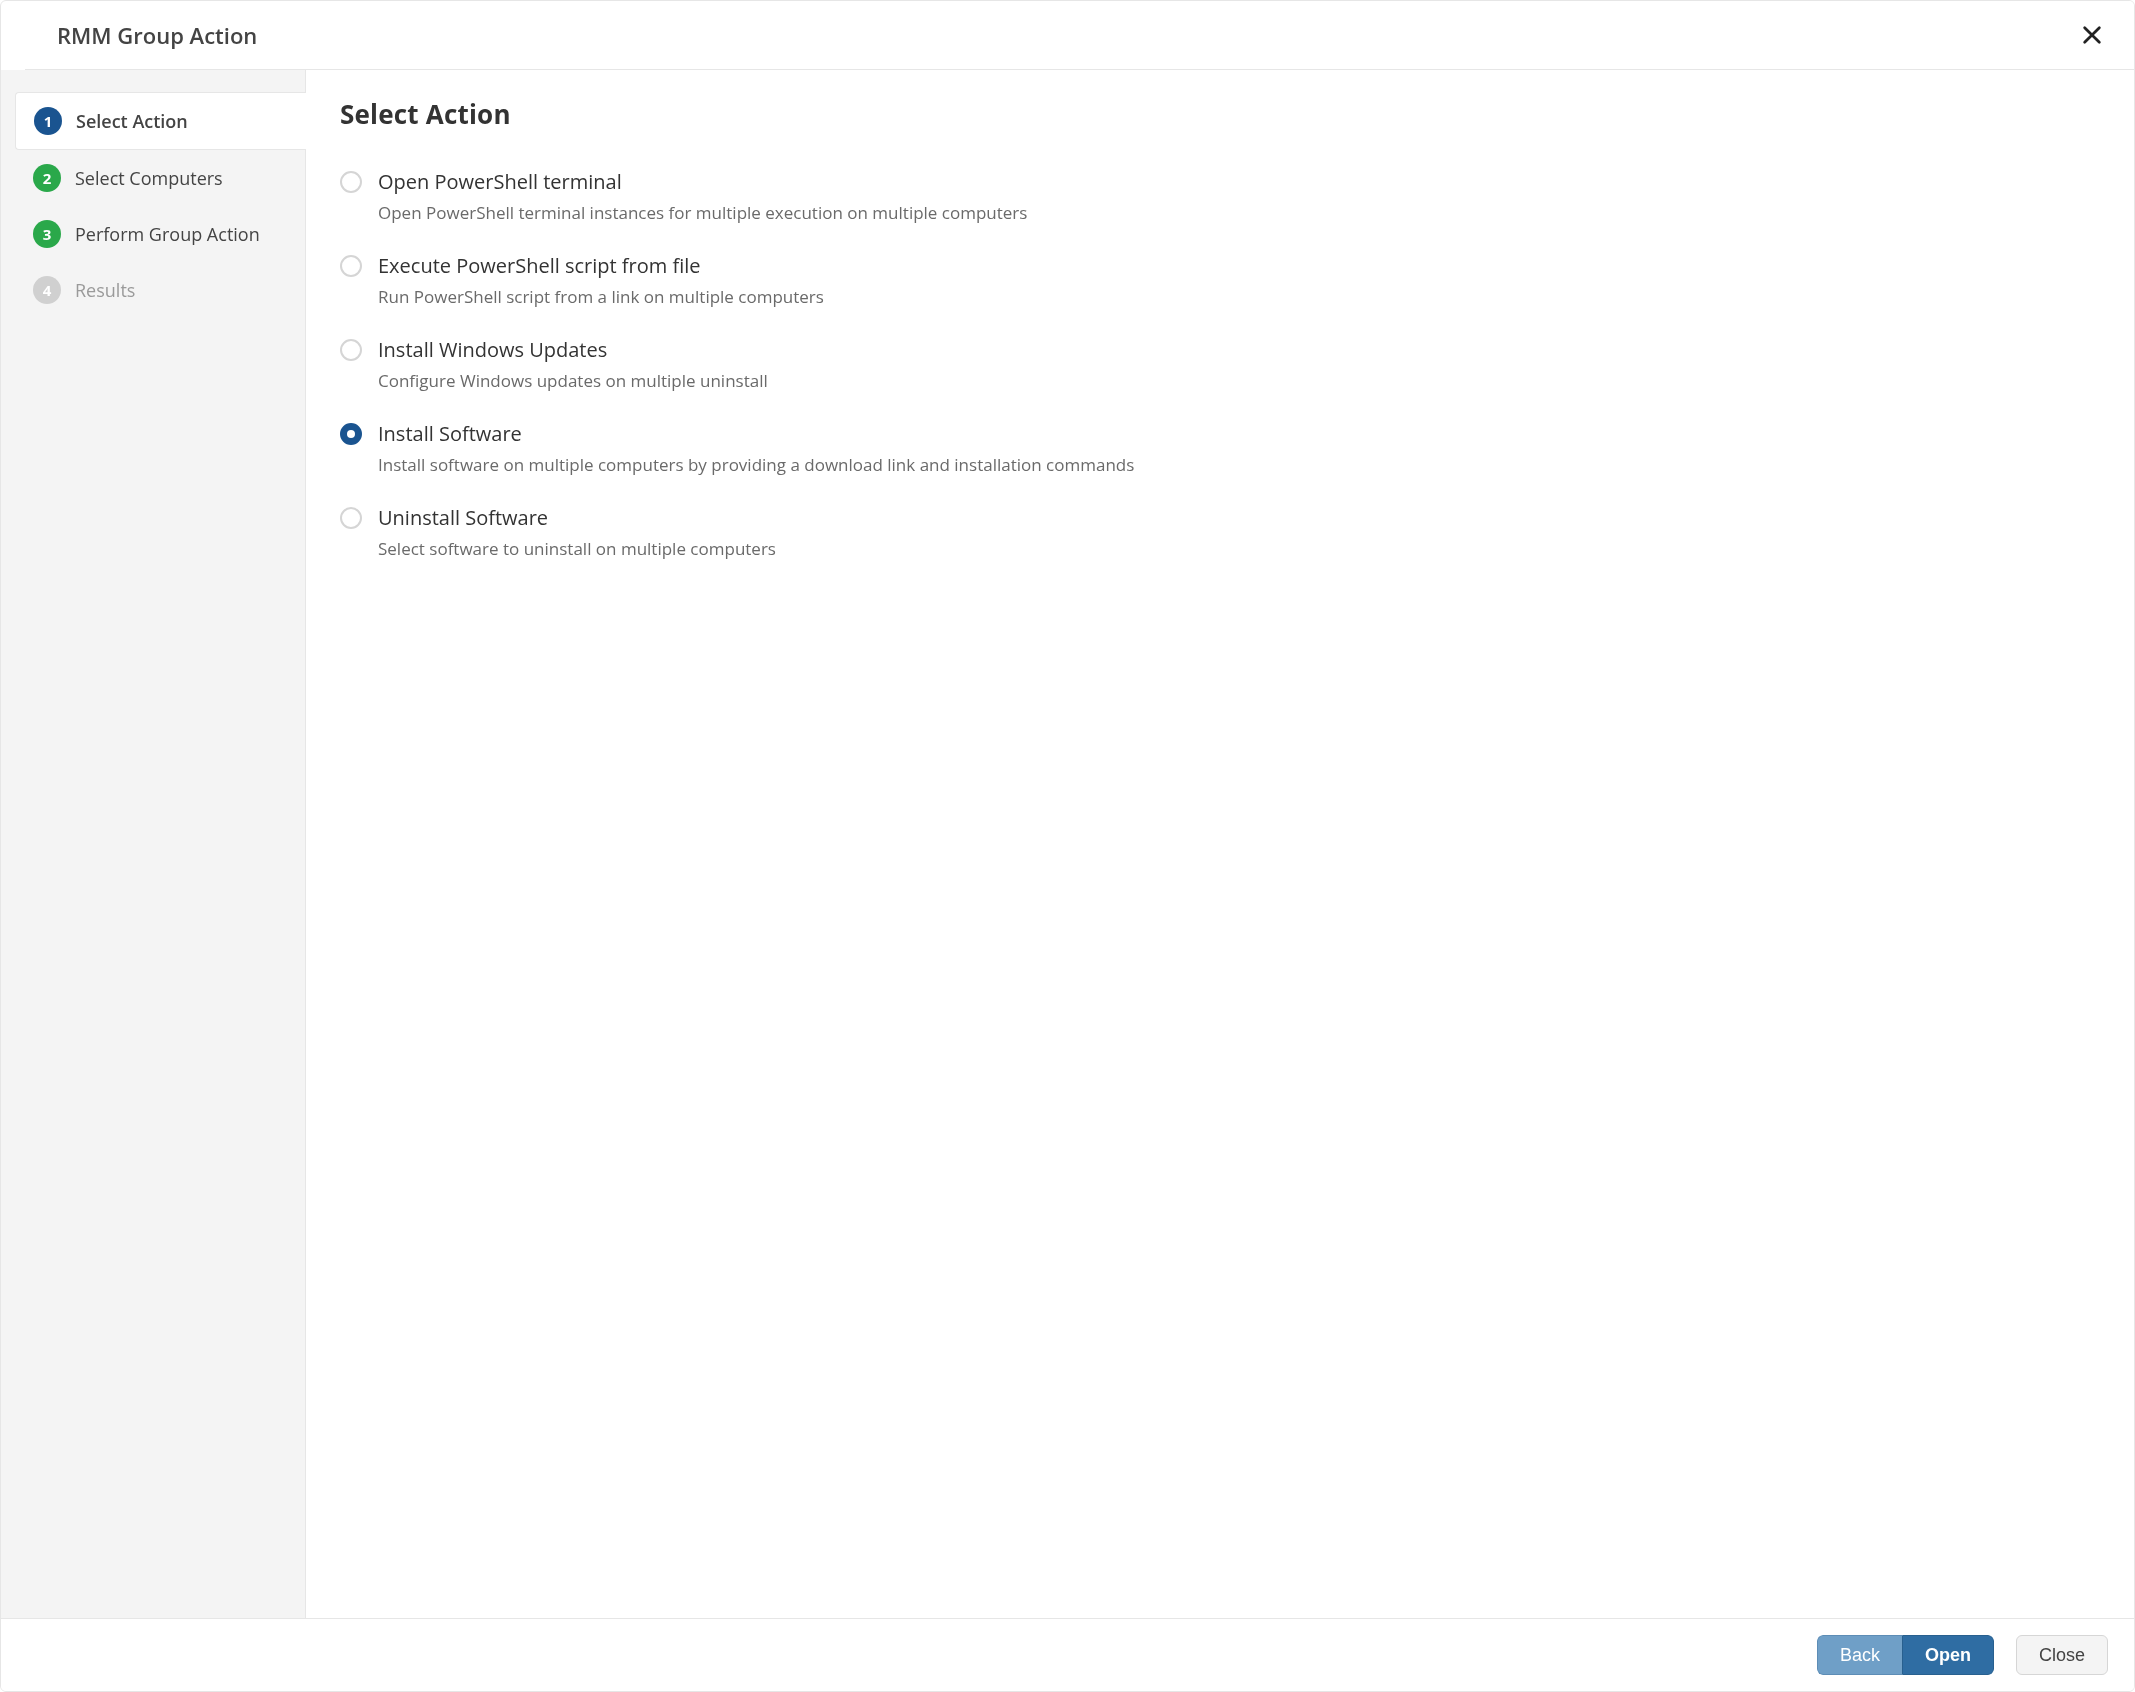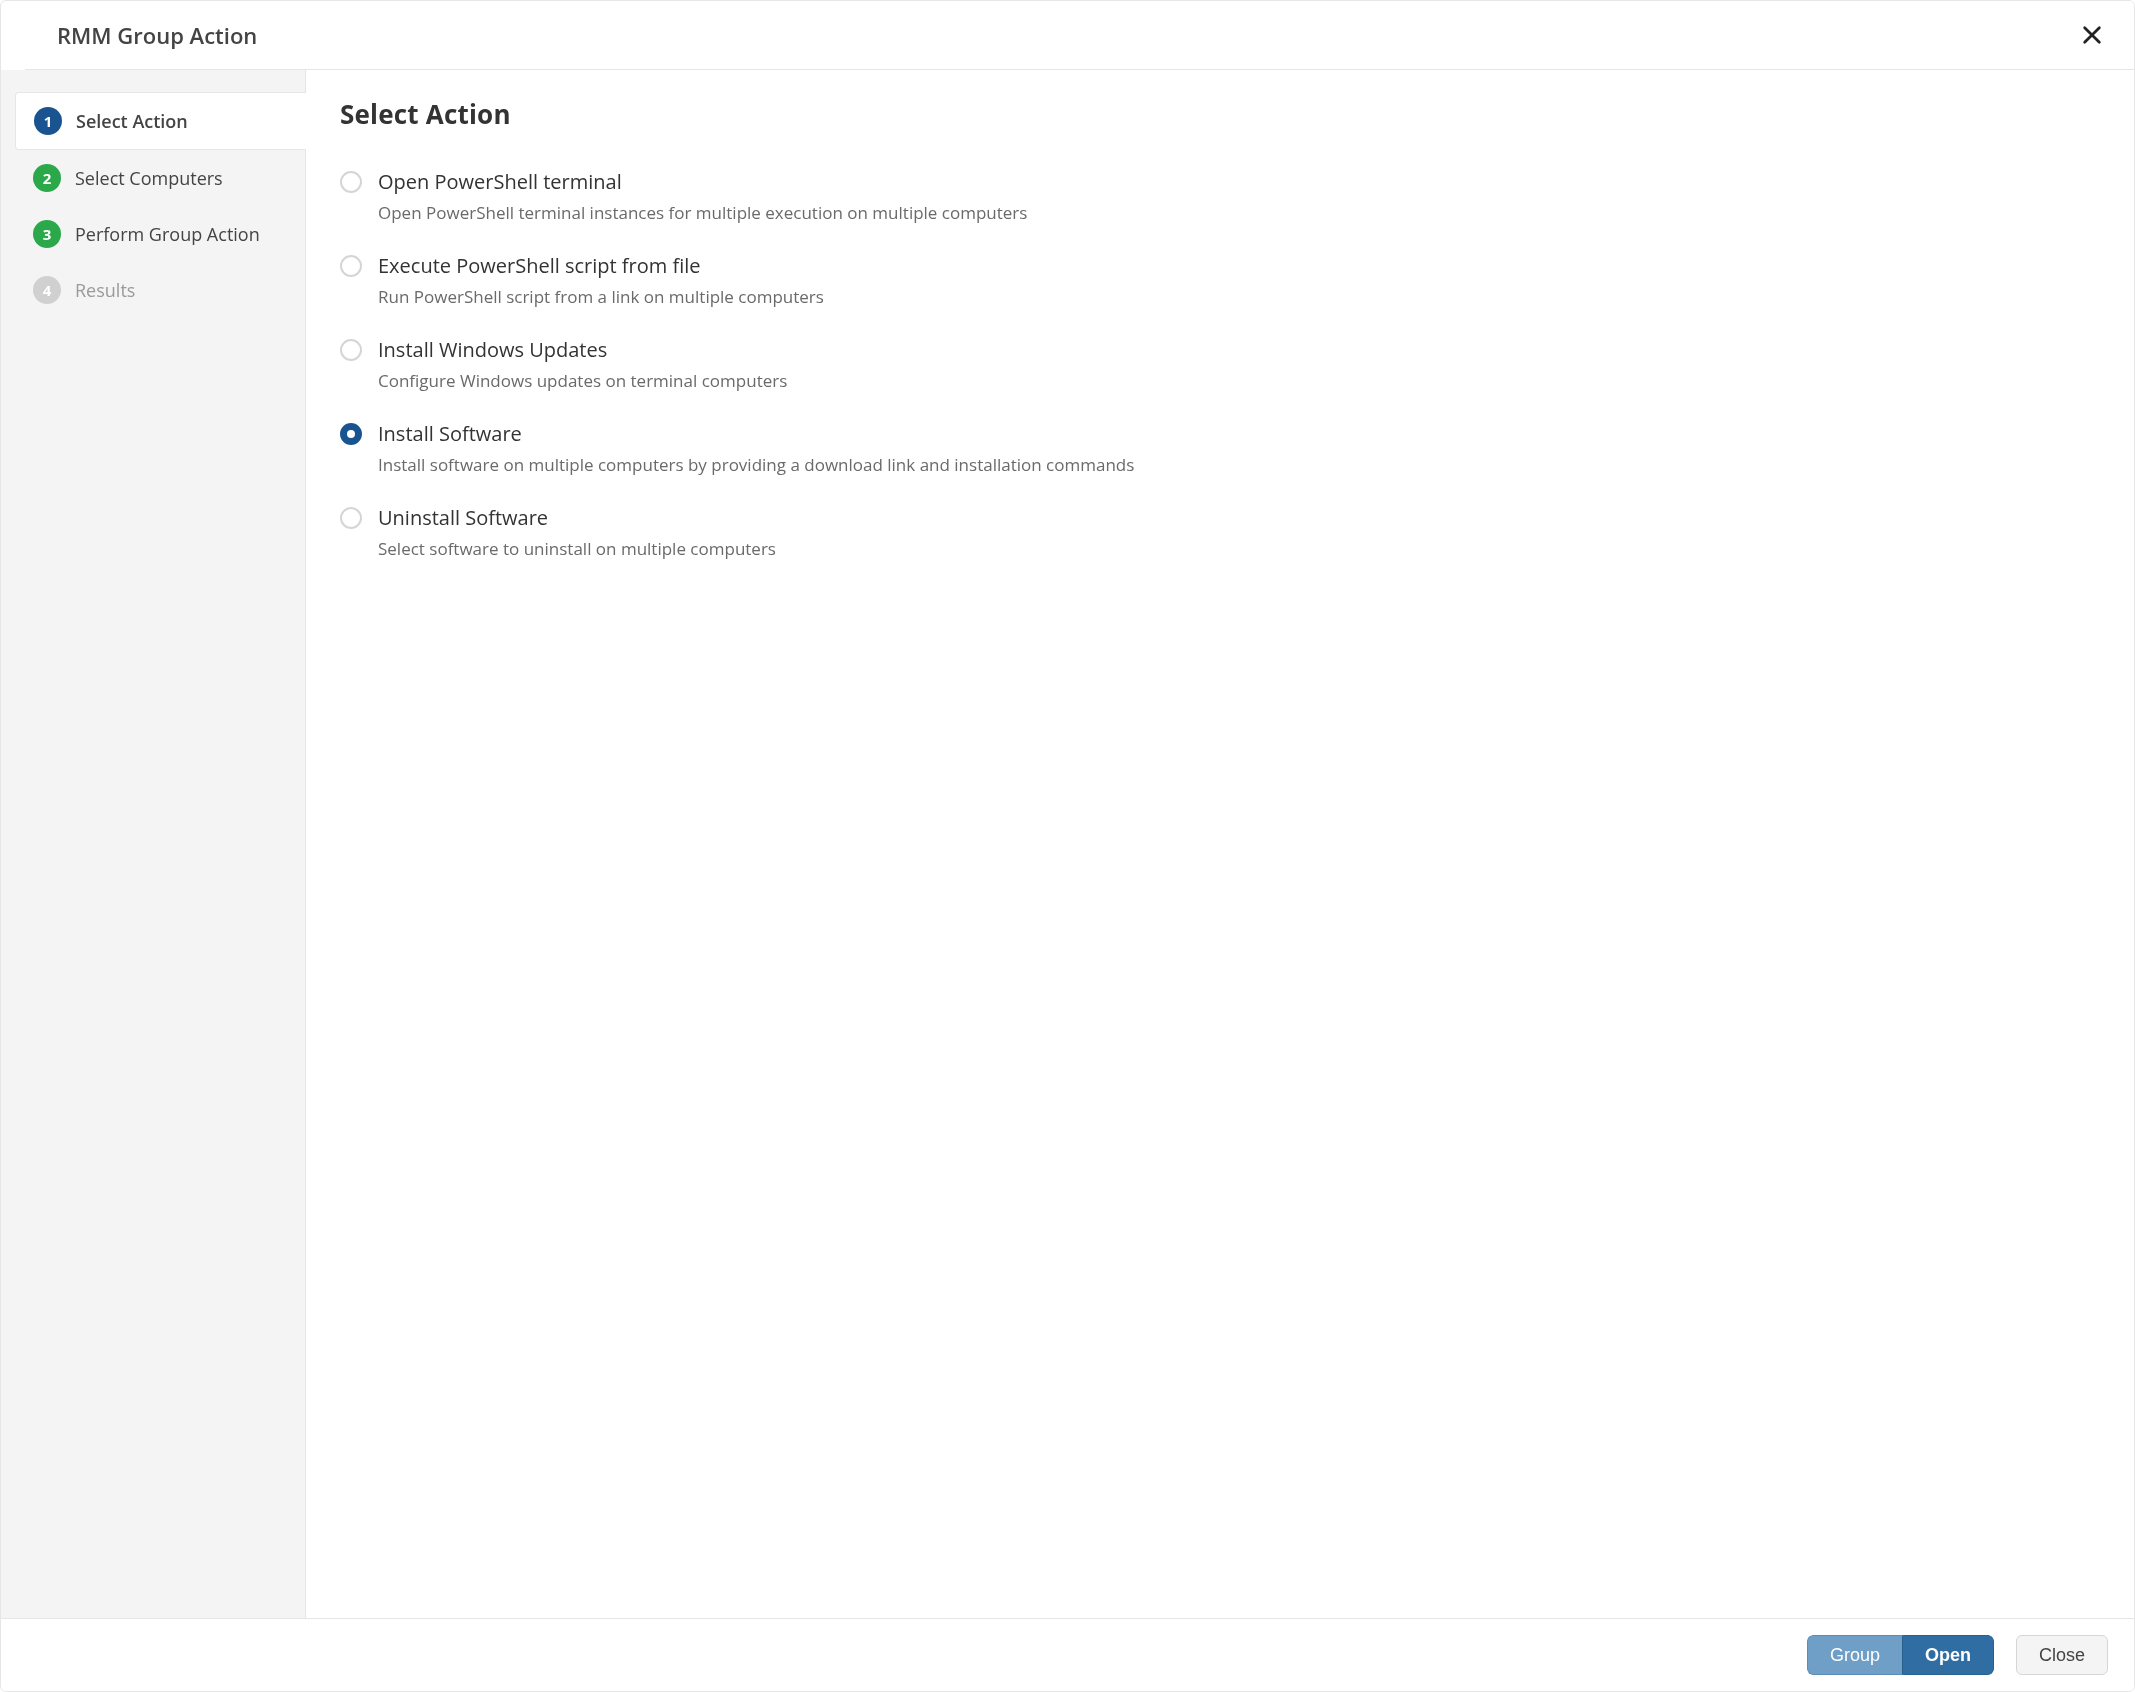--- a/index.html
+++ b/index.html
@@ -260,21 +260,21 @@
         <div class="option-texts">
           <span class="option-title">Execute PowerShell script from file</span>
           <span class="option-desc">Run PowerShell script from a link on multiple computers</span>
         </div>
       </div>
 
       <div class="option">
         <span class="radio"></span>
         <div class="option-texts">
           <span class="option-title">Install Windows Updates</span>
-          <span class="option-desc">Configure Windows updates on terminal computers</span>
+          <span class="option-desc">Configure Windows updates on multiple uninstall</span>
         </div>
       </div>
 
       <div class="option selected">
         <span class="radio"></span>
         <div class="option-texts">
           <span class="option-title">Install Software</span>
           <span class="option-desc">Install software on multiple computers by providing a download link and installation commands</span>
         </div>
       </div>
@@ -285,19 +285,19 @@
           <span class="option-title">Uninstall Software</span>
           <span class="option-desc">Select software to uninstall on multiple computers</span>
         </div>
       </div>
 
     </section>
   </div>
 
   <div class="modal-footer">
     <div class="btn-group">
-      <button class="btn btn-back">Group</button>
+      <button class="btn btn-back">Back</button>
       <button class="btn btn-next">Open</button>
     </div>
     <button class="btn btn-close">Close</button>
   </div>
 
 </div>
 
 </body></html>

